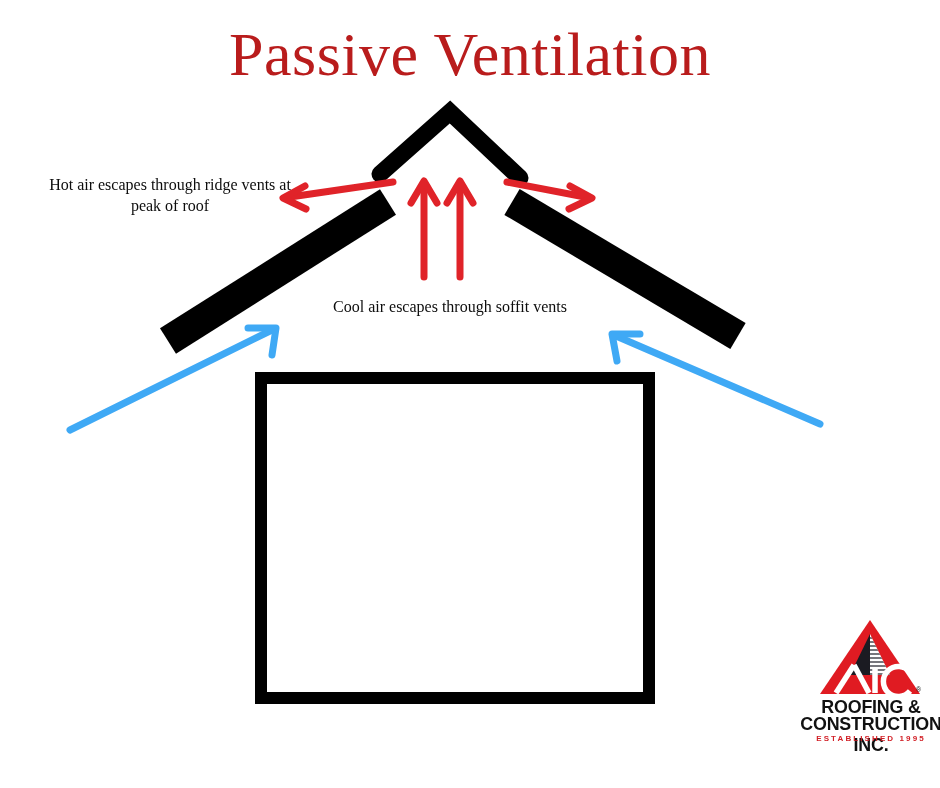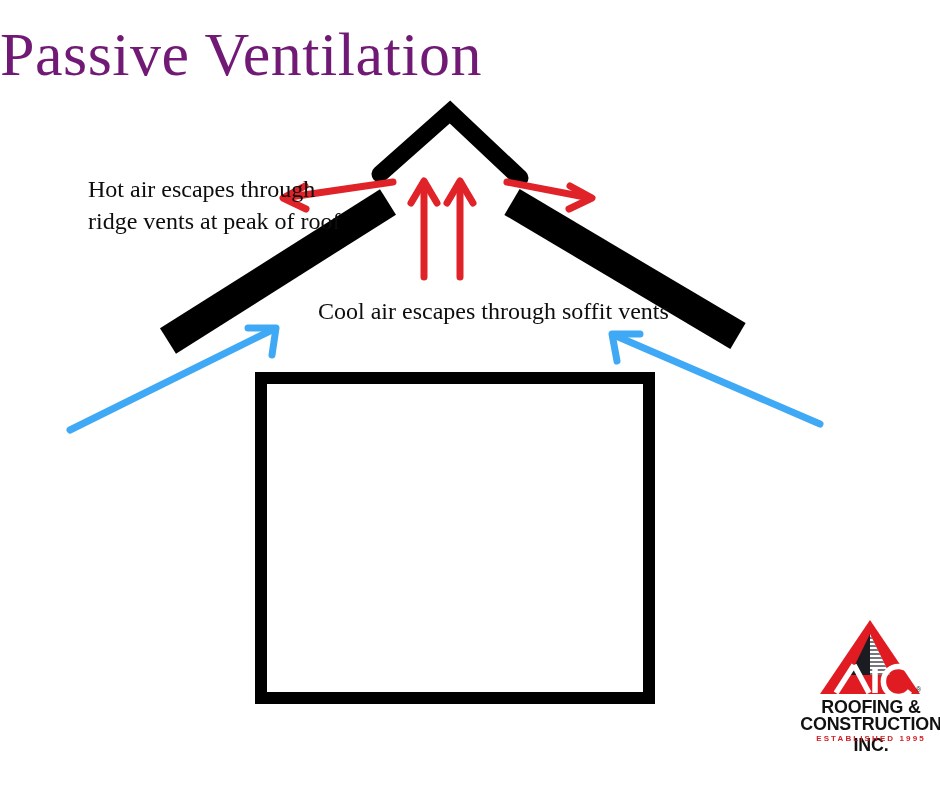--- a/index.html
+++ b/index.html
@@ -22,37 +22,37 @@
     top: 0;
     width: 940px;
     height: 788px;
   }
 
   .page-title {
     position: absolute;
     left: 0;
     top: 22px;
     width: 940px;
+    text-align: center;
     font-family: "Liberation Serif", "DejaVu Serif", serif;
     font-size: 62px;
     font-weight: 400;
     letter-spacing: 0.5px;
     line-height: 1.05;
-    color: #701a75;
+    color: #b91c1c;
     white-space: nowrap;
   }
 
   .annotation {
     position: absolute;
     font-family: "Liberation Serif", "DejaVu Serif", serif;
-    font-size: 24px;
+    font-size: 16px;
     line-height: 1.32;
     color: #0d0d0d;
-    text-align: left;
-    margin-left: 46px;
+    text-align: center;
   }
 
   #label-hot-air {
     left: 42px;
     top: 174px;
     width: 256px;
   }
 
   #label-cool-air {
     left: 272px;

